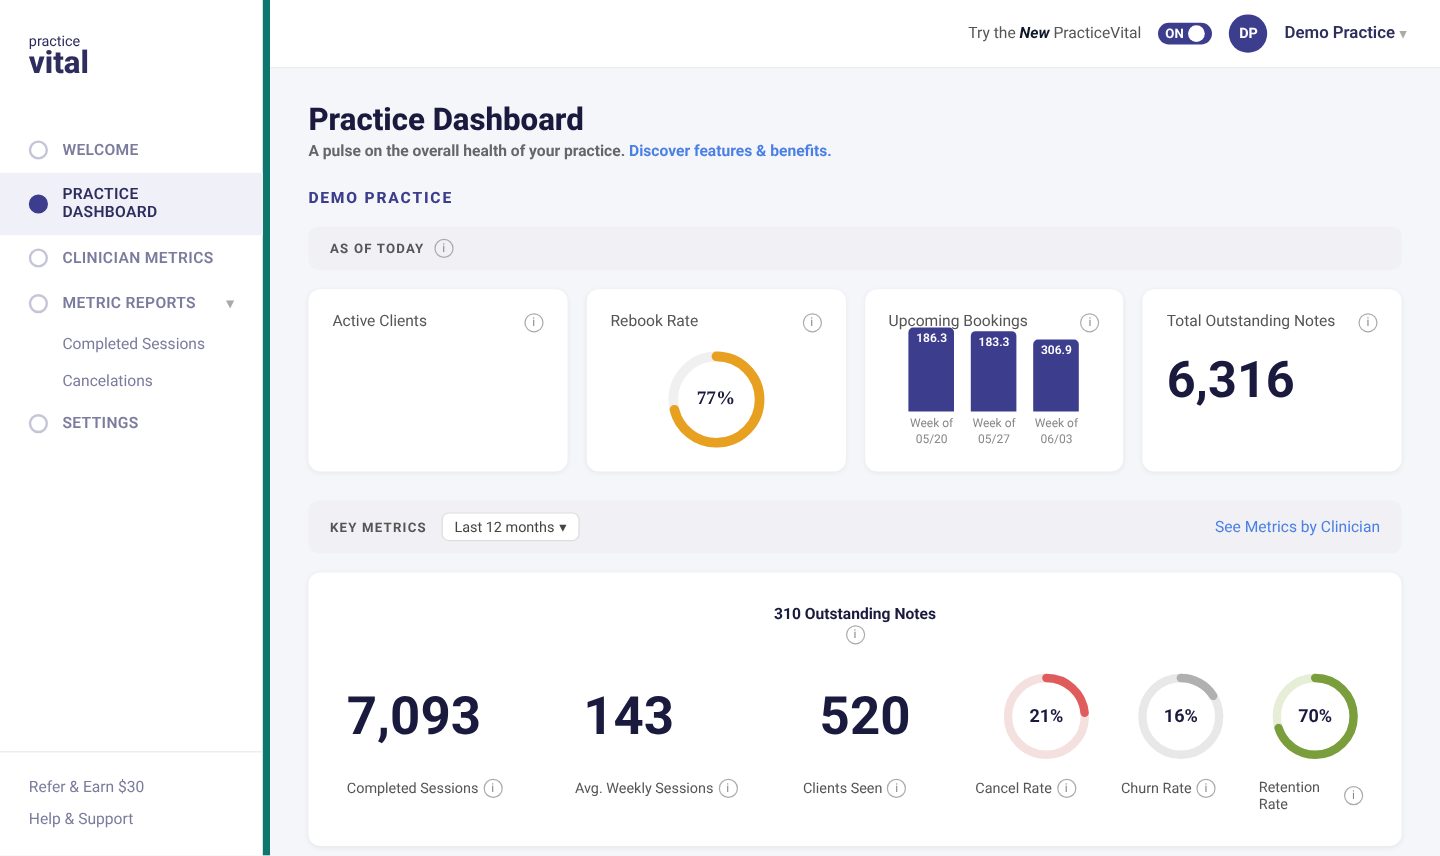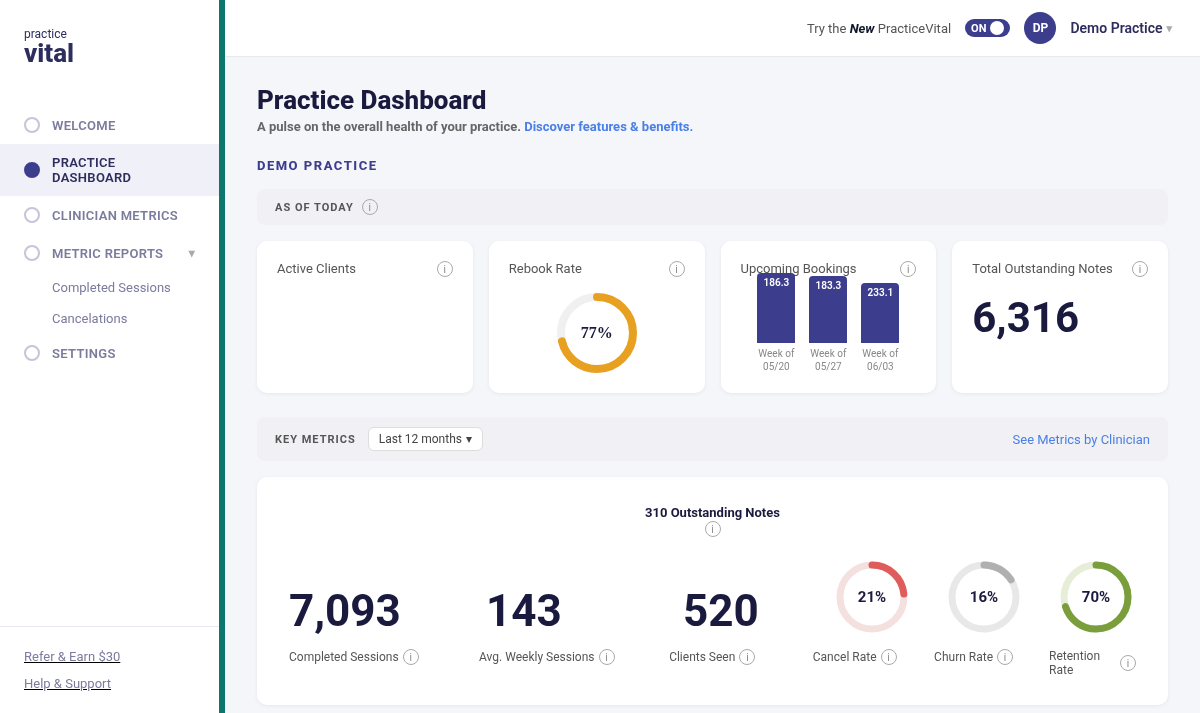--- a/index.html
+++ b/index.html
@@ -11,21 +11,21 @@
     .logo-text { font-size: 26px; font-weight: 800; color: #2d2d5e; line-height: 1; }
     .logo-practice { font-size: 12px; font-weight: 400; display: block; color: #2d2d5e; }
     .sidebar-nav { flex: 1; padding: 8px 0; }
     .nav-item { display: flex; align-items: center; padding: 11px 24px; cursor: pointer; font-size: 13px; font-weight: 600; color: #7b7b9d; letter-spacing: 0.3px; }
     .nav-item .nav-circle { width: 16px; height: 16px; border-radius: 50%; border: 2px solid #c5c5d8; margin-right: 12px; flex-shrink: 0; }
     .nav-item.active { background: #f0f0f8; color: #2d2d5e; }
     .nav-item.active .nav-circle { background: #3d3d8e; border-color: #3d3d8e; }
     .nav-item .chevron { margin-left: auto; font-size: 12px; color: #aaa; }
     .nav-sub { padding-left: 52px; }
     .nav-sub-item { padding: 8px 0; font-size: 13px; color: #7b7b9d; cursor: pointer; display: block; }
-    .sidebar-bottom { padding: 16px 24px; border-top: 1px solid #e8e8f0; margin-top: auto; text-decoration: underline; }
+    .sidebar-bottom { padding: 16px 24px; border-top: 1px solid #e8e8f0; margin-top: auto; }
     .sidebar-bottom-link { font-size: 13px; color: #7b7b9d; cursor: pointer; padding: 6px 0; display: block; }
 
     
     .main { flex: 1; overflow-y: auto; background: #f5f6fa; }
     .topbar { display: flex; align-items: center; justify-content: flex-end; padding: 12px 28px; background: #fff; border-bottom: 1px solid #e8e8f0; gap: 14px; }
     .topbar-try { font-size: 13px; color: #555; }
     .topbar-try span.new { color: #0f172a; font-style: italic; font-weight: 700; }
     .toggle { display: inline-flex; align-items: center; background: #3d3d8e; border-radius: 12px; padding: 2px 6px; font-size: 11px; font-weight: 700; color: #fff; gap: 4px; cursor: pointer; }
     .toggle-knob { width: 14px; height: 14px; background: #fff; border-radius: 50%; }
     .topbar-avatar { width: 32px; height: 32px; background: #3d3d8e; border-radius: 50%; display: flex; align-items: center; justify-content: center; color: #fff; font-size: 12px; font-weight: 700; }
@@ -197,21 +197,21 @@
             <div class="bar-label">Week of<br>05/20</div>
           </div>
           <div class="bar-group">
             <div class="bar" style="height:67px;">
               <span class="bar-val">183.3</span>
             </div>
             <div class="bar-label">Week of<br>05/27</div>
           </div>
           <div class="bar-group">
             <div class="bar" style="height:60px;">
-              <span class="bar-val">233.1</span>
+              <span class="bar-val">306.9</span>
             </div>
             <div class="bar-label">Week of<br>06/03</div>
           </div>
         </div>
       </div>
 
       <div class="card">
         <div class="card-title">
           <span>Total Outstanding Notes</span>
           <span class="info-icon">i</span>
@@ -229,21 +229,21 @@
       </div>
       <a class="see-metrics-link">See Metrics by Clinician</a>
     </div>
 
     <div class="key-metrics-card">
       <div class="outstanding-notes">
         <span class="outstanding-bold">310 Outstanding Notes</span>
         <span class="info-icon">i</span>
       </div>
 
-      <div style="display:flex; align-items:flex-end; gap:0; margin-bottom:12px;">
+      <div style="display:flex; align-items:center; gap:0; margin-bottom:12px;">
 
         <div style="display:flex; gap:48px; flex:1;">
           <div class="metric-num-item">
             <div class="metric-big">7,093</div>
           </div>
           <div class="metric-num-item">
             <div class="metric-big">143</div>
           </div>
           <div class="metric-num-item">
             <div class="metric-big">520</div>

